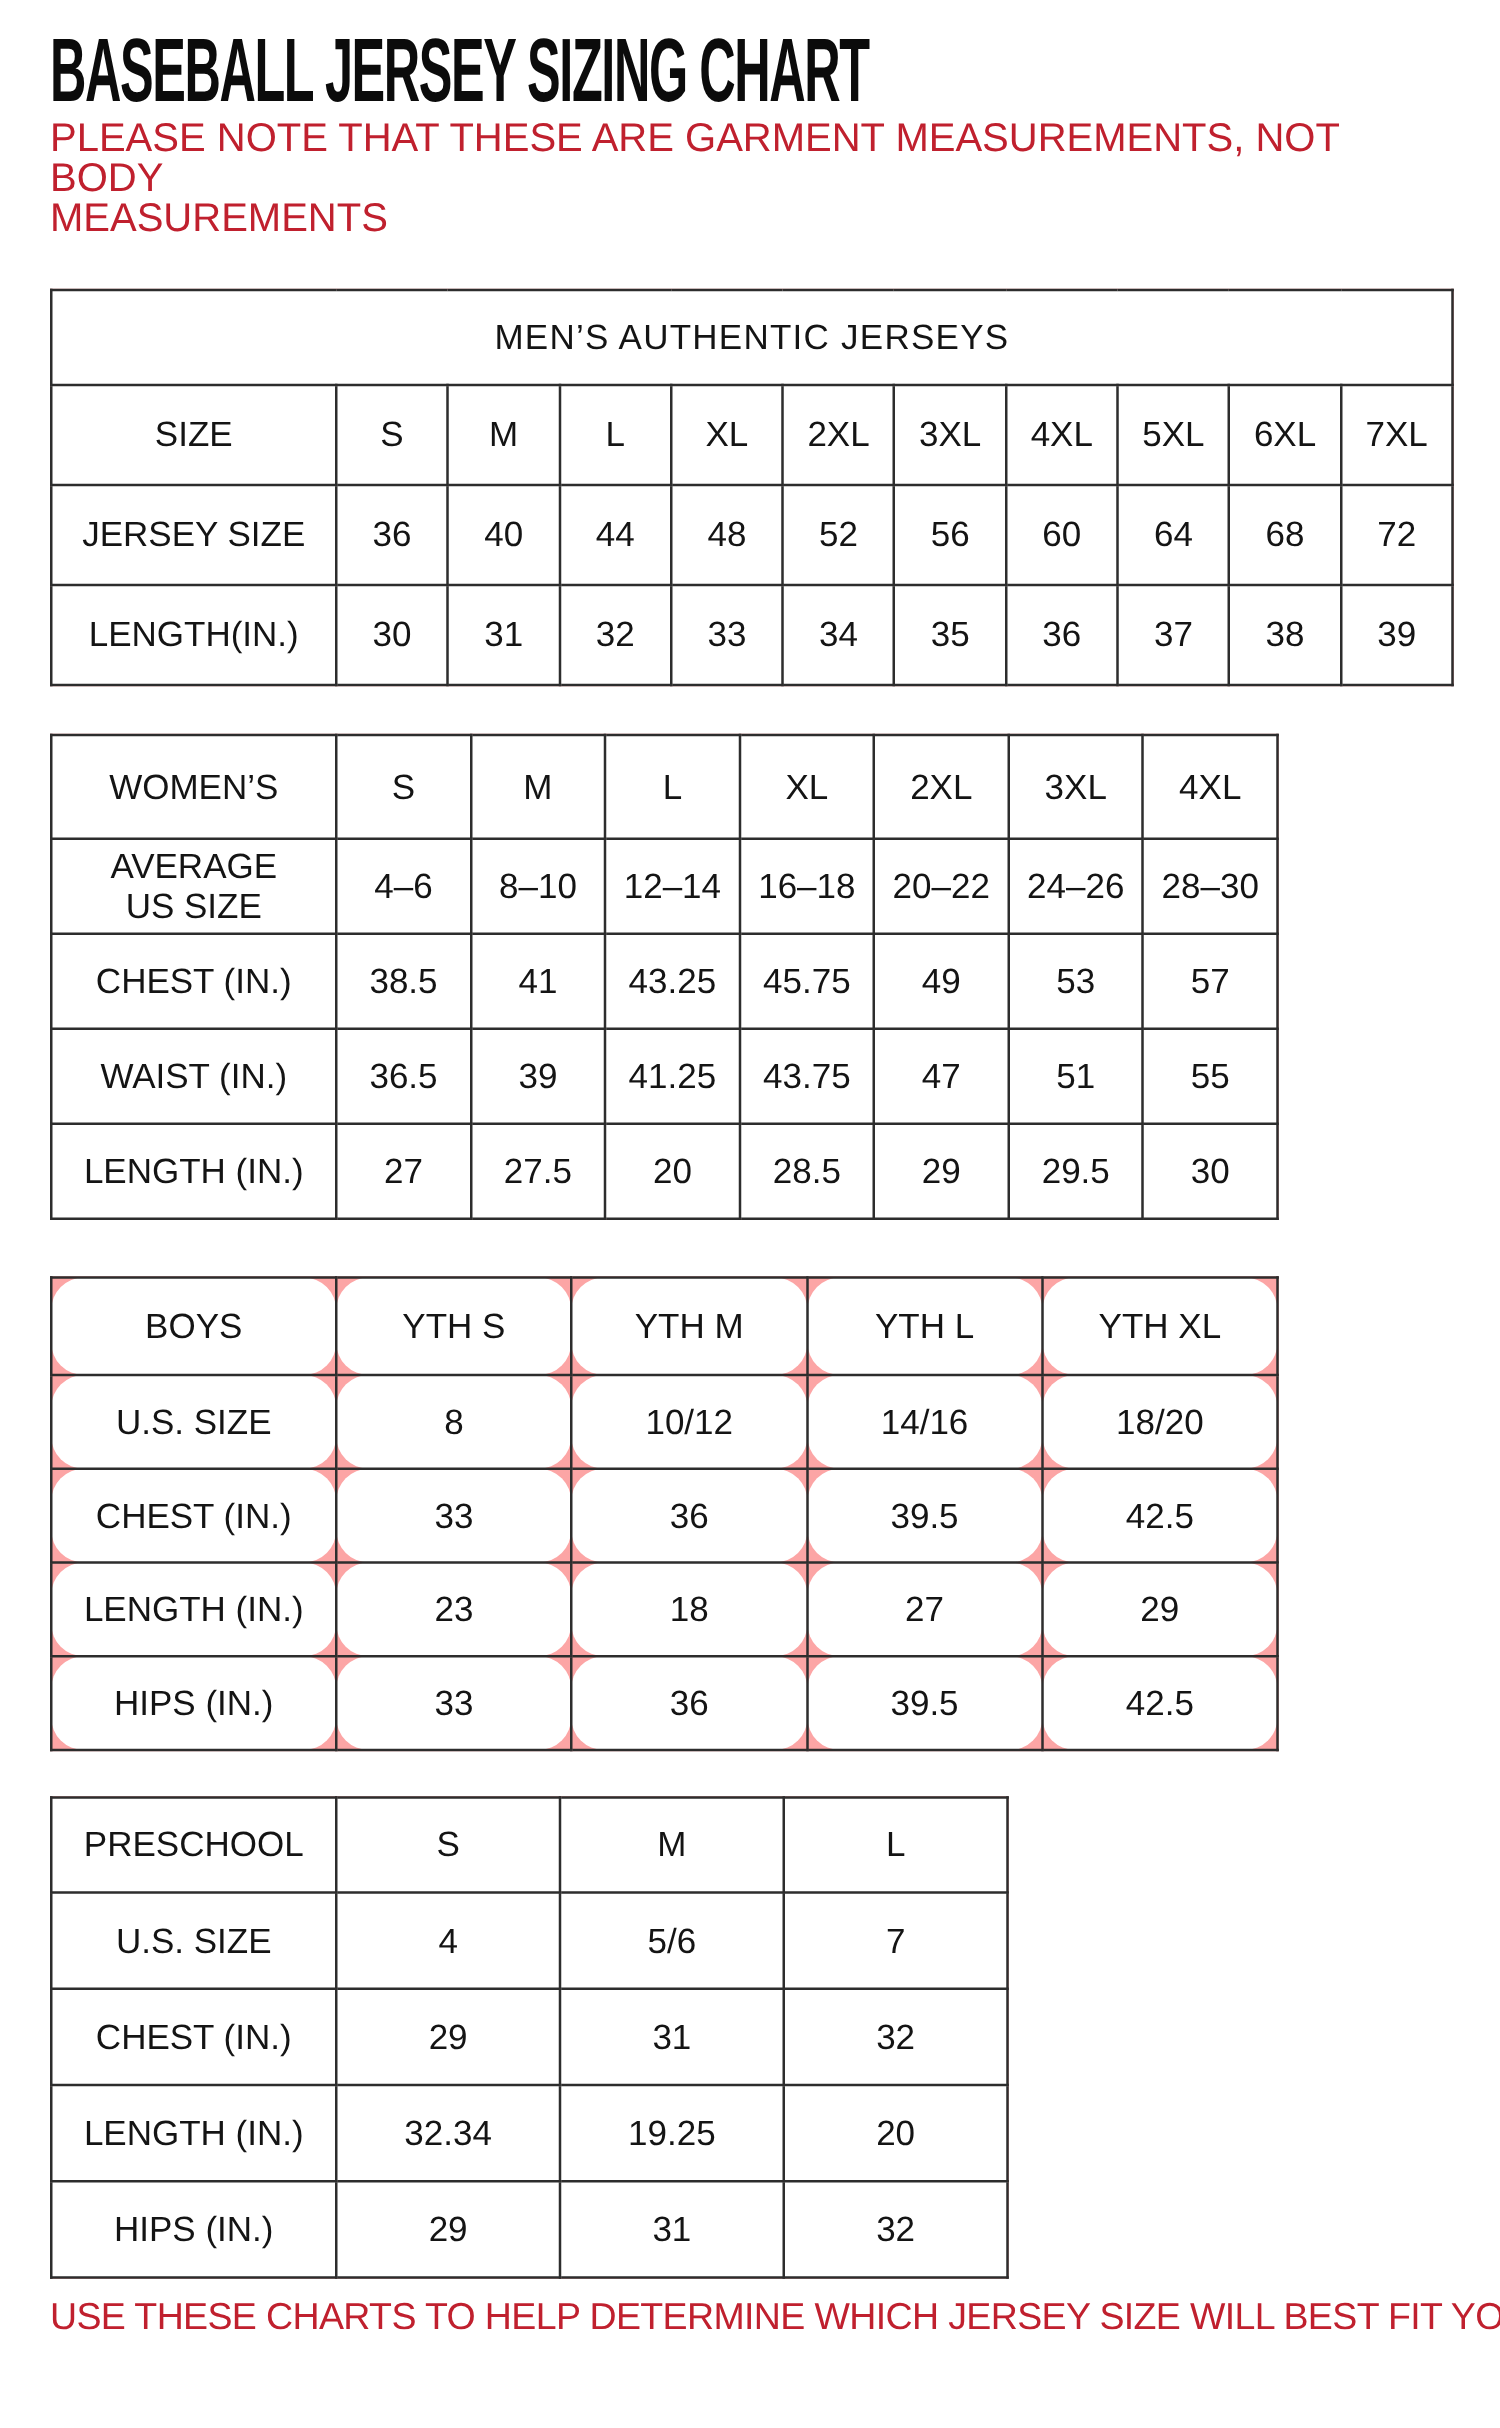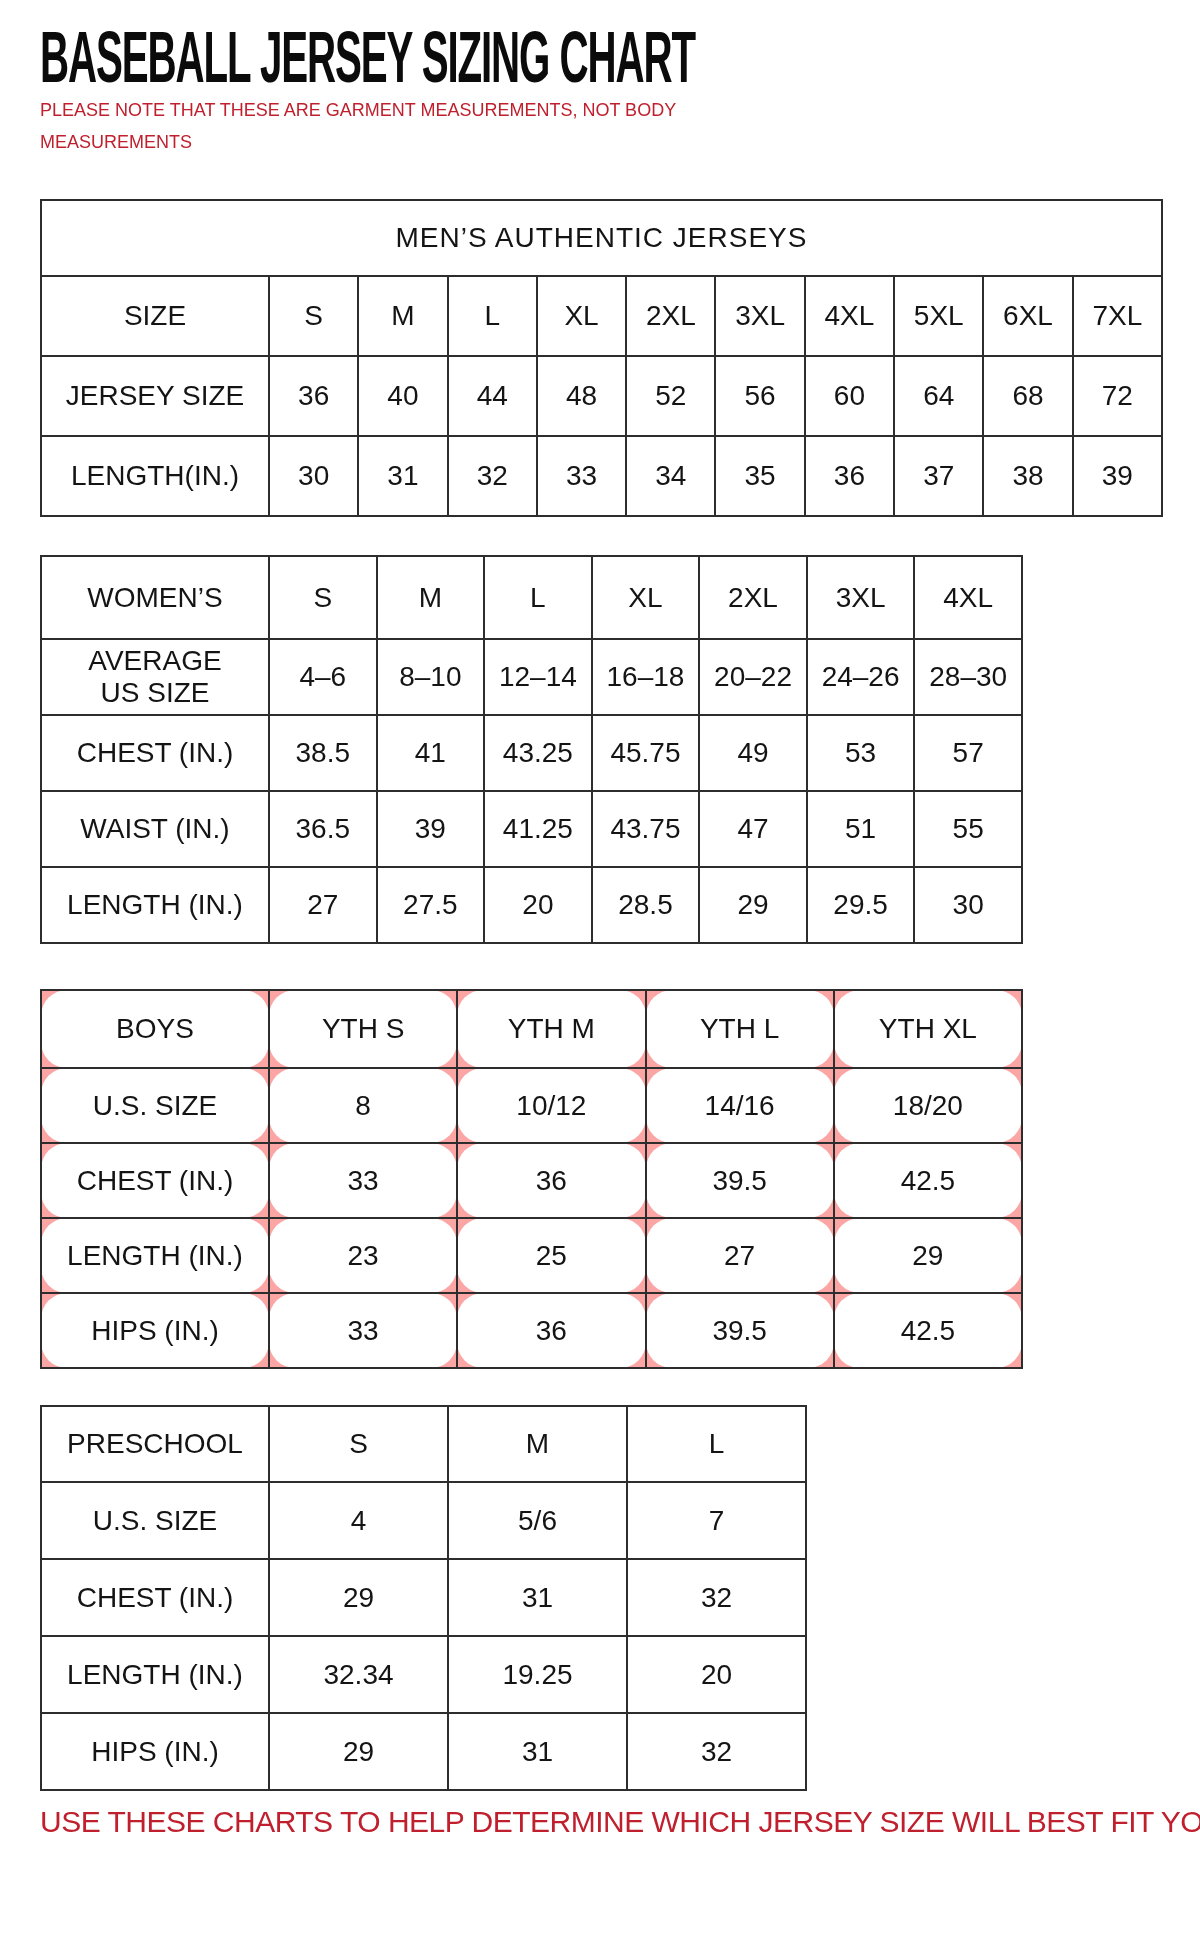--- a/index.html
+++ b/index.html
@@ -18,21 +18,21 @@
     letter-spacing: -2px;
     white-space: nowrap;
     color: #0b0b0b;
     transform: scaleX(0.56);
     transform-origin: 0 50%;
     width: fit-content;
   }
 
   .note {
     margin: 6px 0 0 0;
-    font-size: 18px;
+    font-size: 32px;
     line-height: 32px;
     color: #c0202e;
     white-space: pre-line;
     letter-spacing: 0px;
   }
 
   table.tbl {
     border-collapse: collapse;
     table-layout: fixed;
     background: #fca5a5;
@@ -231,21 +231,21 @@
       <tr>
         <td class="lbl">CHEST (IN.)</td>
         <td>33</td>
         <td>36</td>
         <td>39.5</td>
         <td>42.5</td>
       </tr>
       <tr>
         <td class="lbl">LENGTH (IN.)</td>
         <td>23</td>
-        <td>25</td>
+        <td>18</td>
         <td>27</td>
         <td>29</td>
       </tr>
       <tr>
         <td class="lbl">HIPS (IN.)</td>
         <td>33</td>
         <td>36</td>
         <td>39.5</td>
         <td>42.5</td>
       </tr>

